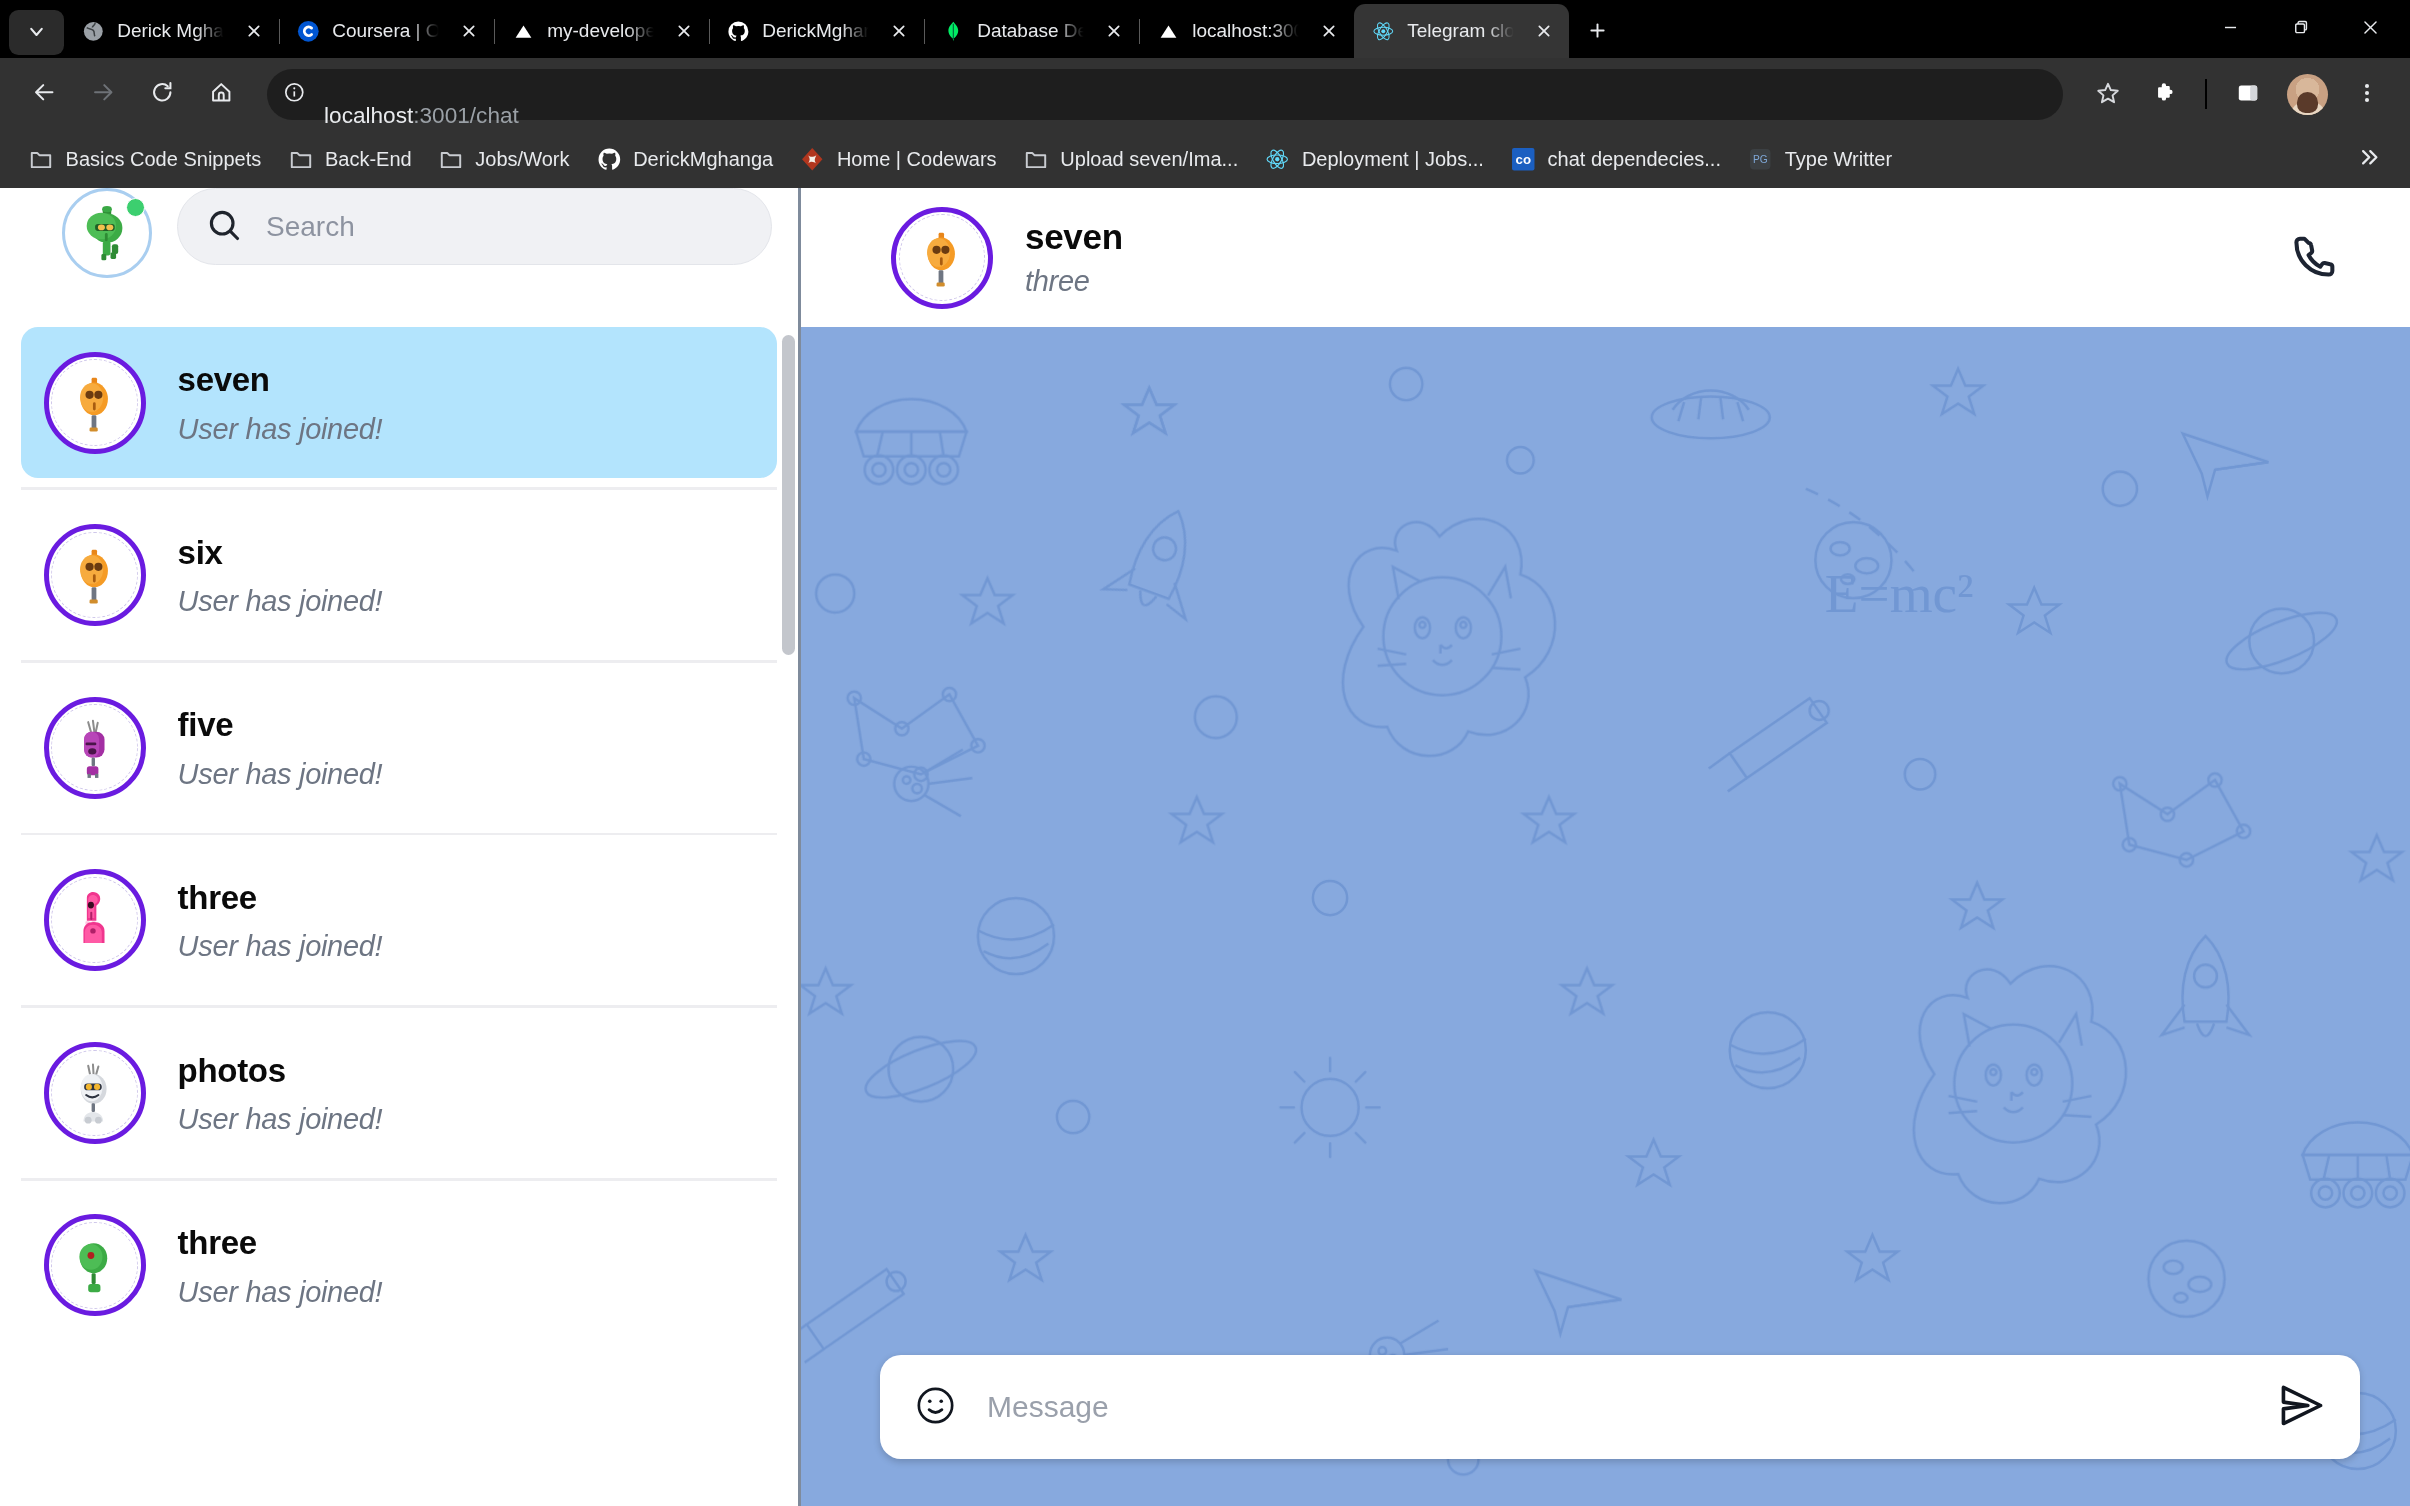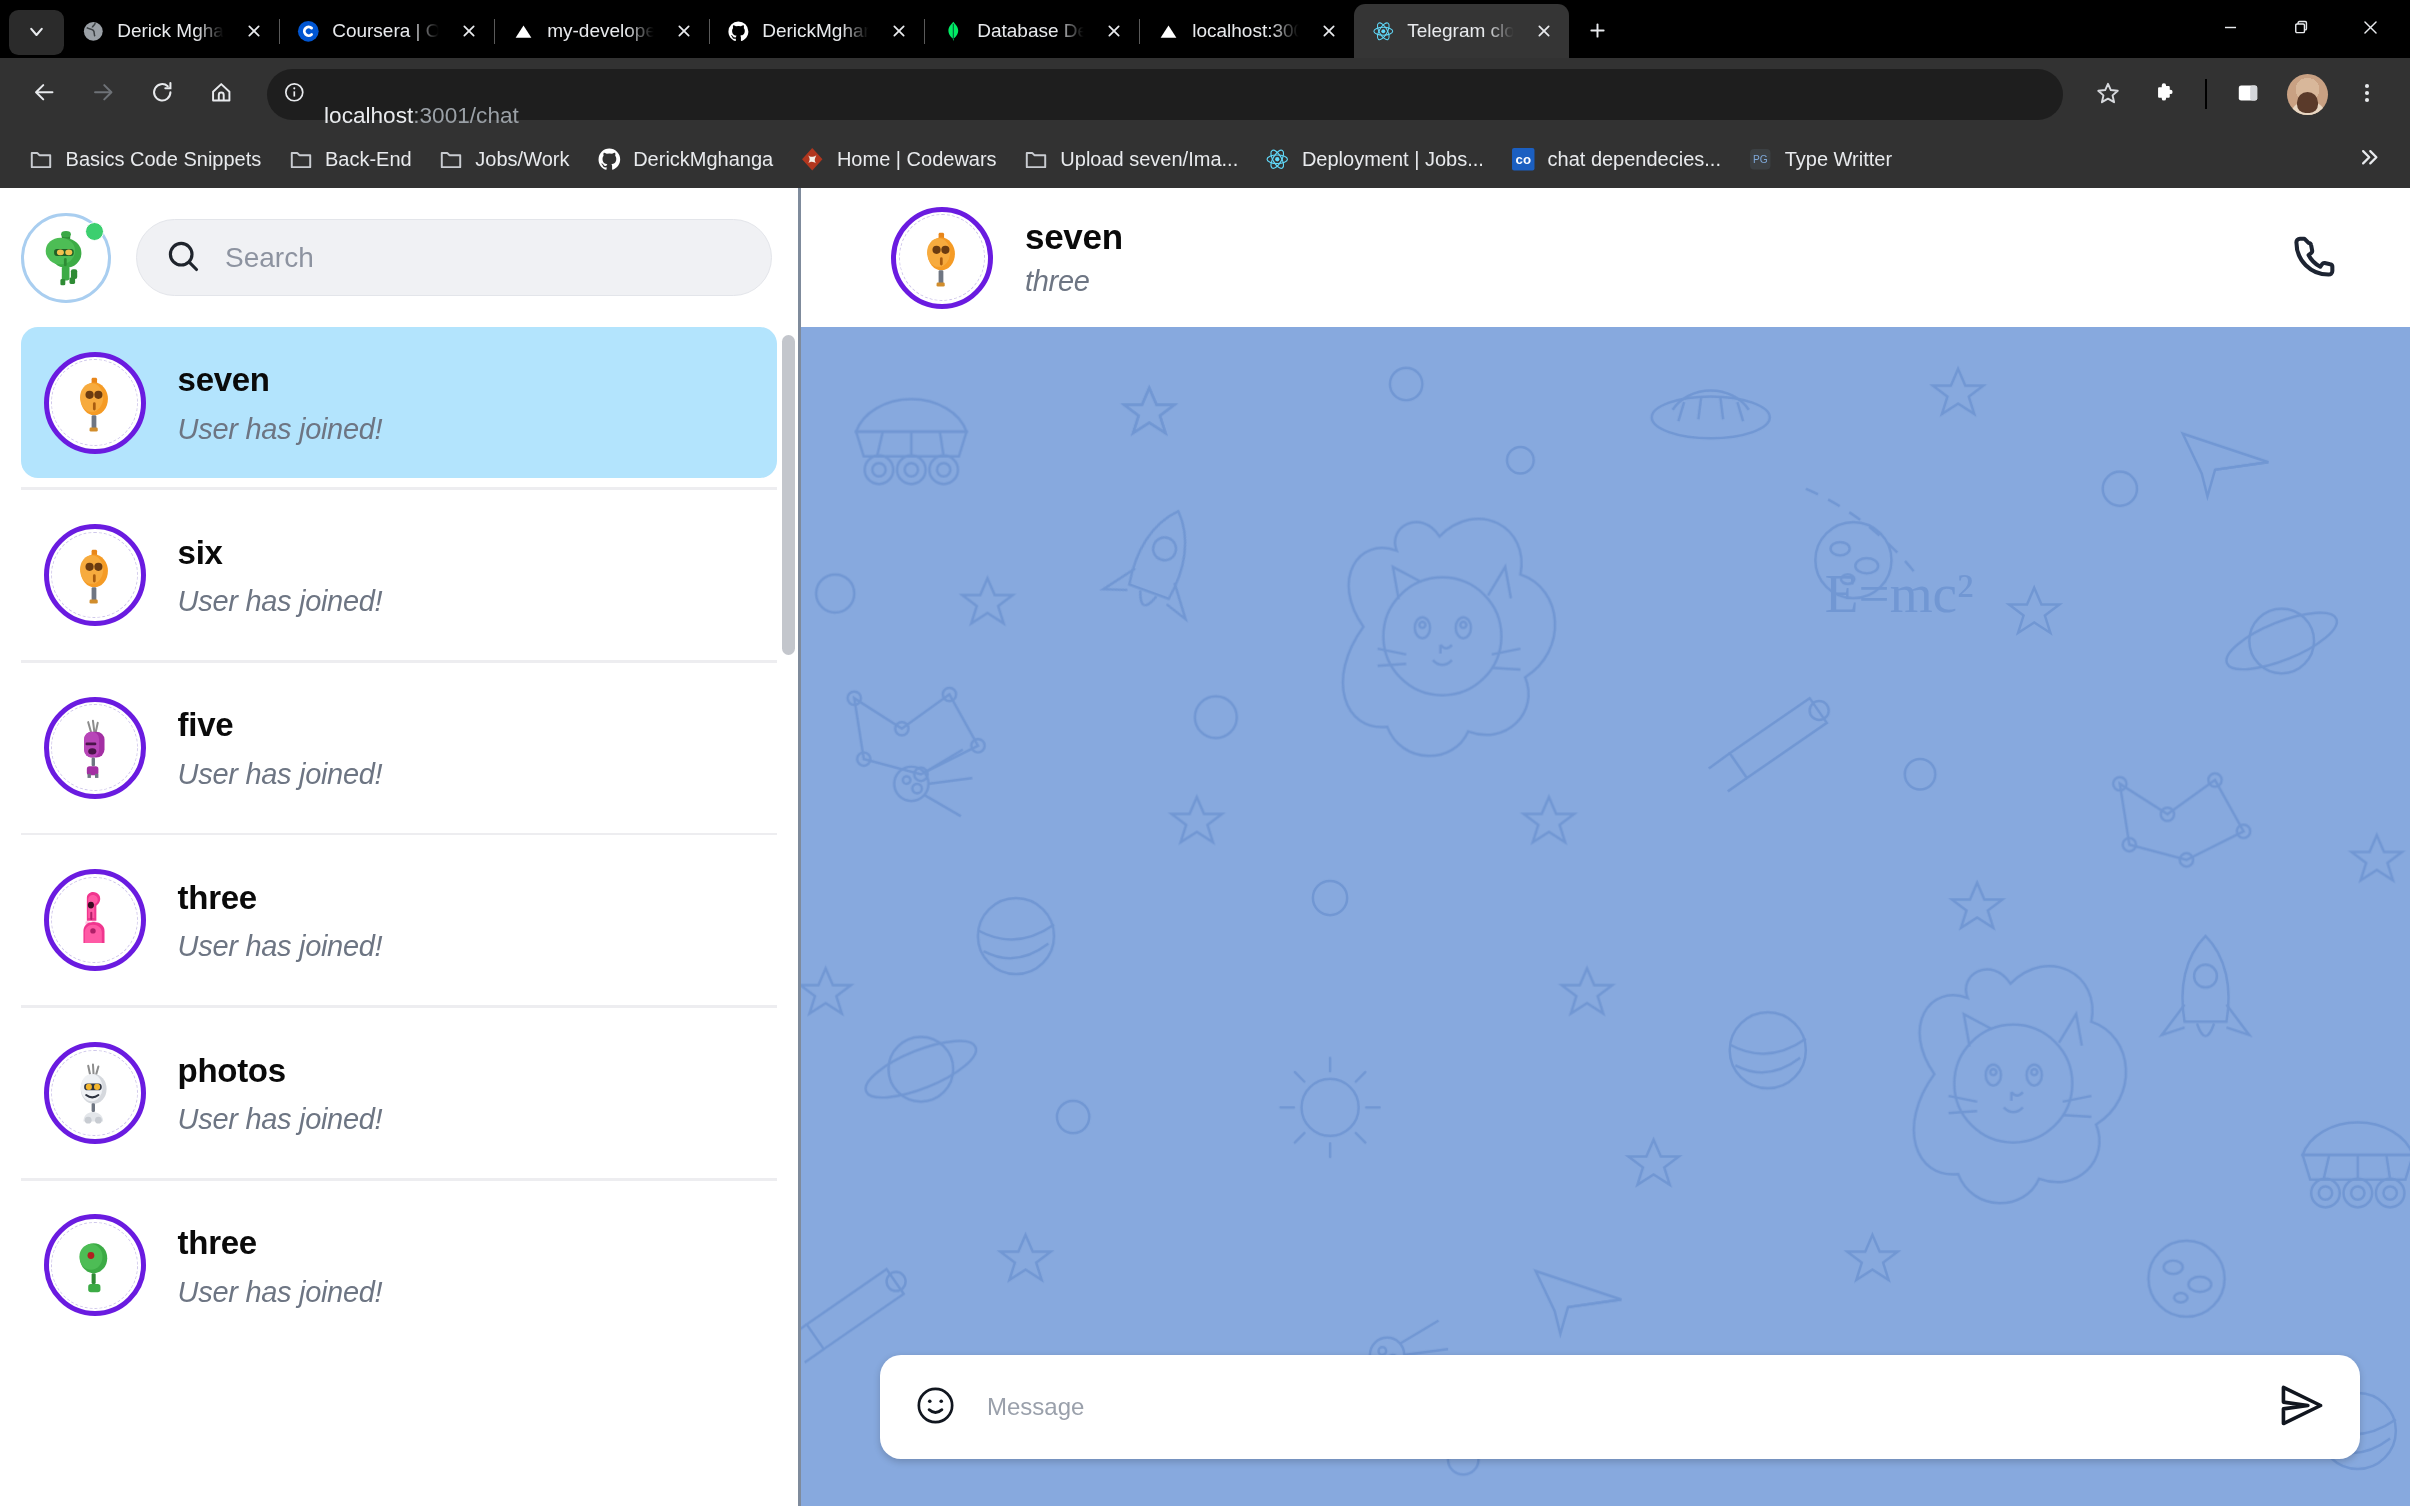--- a/index.html
+++ b/index.html
@@ -92,21 +92,21 @@
   .bm-overflow svg{width:24.5px;height:24.5px;}
 
   
   .page { flex:1; display:flex; background:#fff; min-height:0; position:relative; }
 
   
   .sidebar {
     width:801px; flex:0 0 801px; background:#fff; display:flex; flex-direction:column;
     border-right:3.8px solid #7f8b9c; min-height:0; position:relative;
   }
-  .side-top { height:139px; flex:0 0 139px; display:flex; align-items:center; padding:0 26px 0 21px; gap:24.5px; background:#fff;}
+  .side-top { height:139px; flex:0 0 139px; display:flex; padding:0 26px 0 21px; gap:24.5px; background:#fff;margin-left:41px;}
   .me-avatar {
     width:90px; height:90px; flex:0 0 90px; border-radius:50%;
     border:3.8px solid #a9cef0; position:relative; background:#fff;
     display:flex; align-items:center; justify-content:center;
   }
   .me-avatar .dot {
     position:absolute; right:3.8px; top:6.6px; width:19px; height:19px; border-radius:50%;
     background:#3ccf6f; border:1.9px solid #fff;
   }
   .searchbox {
@@ -164,21 +164,21 @@
     display:flex; align-items:center; padding:0 51px 32px 79px;
   }
   .composer {
     flex:1; height:104px; background:#fff; border-radius:21px;
     box-shadow:0 2.8px 7.5px rgba(0,0,0,.18);
     display:flex; align-items:center; padding:0 28px 0 32px; gap:28px; min-width:0;
   }
   .composer .emoji { width:47px;height:47px;flex:0 0 47px;display:flex;align-items:center;justify-content:center;cursor:pointer;}
   .composer .emoji svg{width:43px;height:43px;}
   .composer input {
-    flex:1; border:0; outline:none; background:transparent; font-size:24px; color:#222;
+    flex:1; border:0; outline:none; background:transparent; font-size:30px; color:#222;
     font-family:"Liberation Sans",sans-serif; min-width:0;
   }
   .composer input::placeholder { color:#9aa0ab; }
   .composer .send { width:62px;height:62px;flex:0 0 62px;display:flex;align-items:center;justify-content:center;cursor:pointer;}
   .composer .send svg{width:51px;height:51px;}
 
   
   .sb-track { position:absolute; right:0; top:0; bottom:0; width:19px; background:transparent; }
   .sb-thumb { position:absolute; right:2.8px; width:13px; border-radius:6.6px; background:#c3c6cc; }
 </style>

